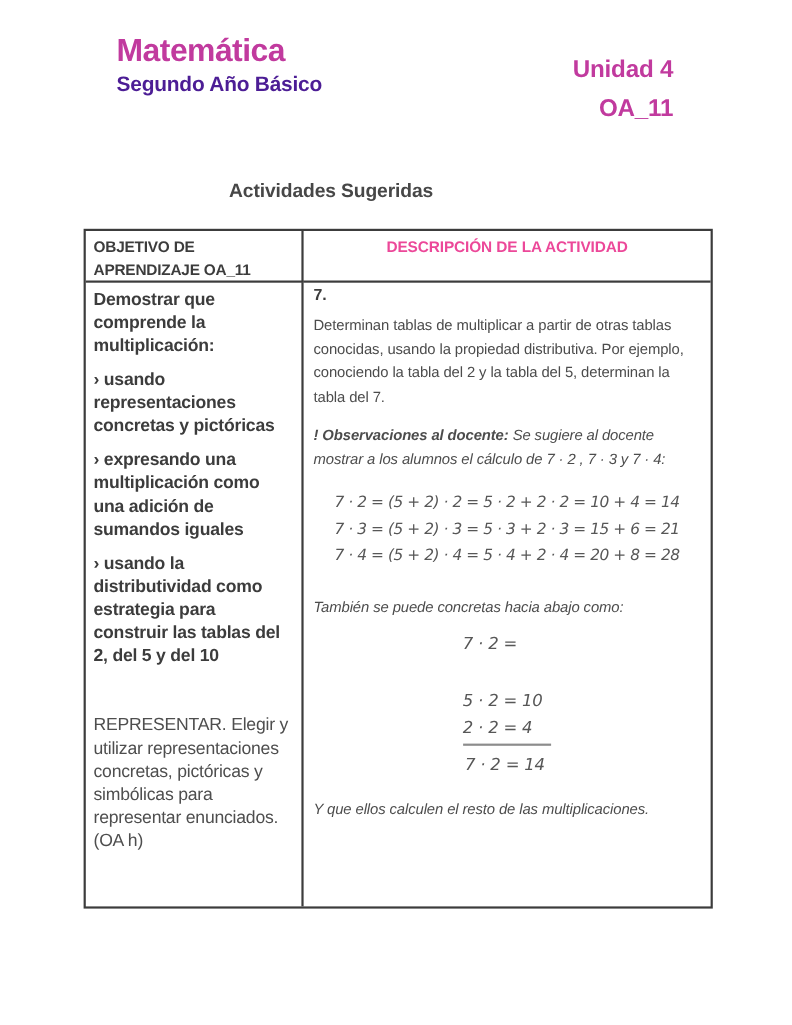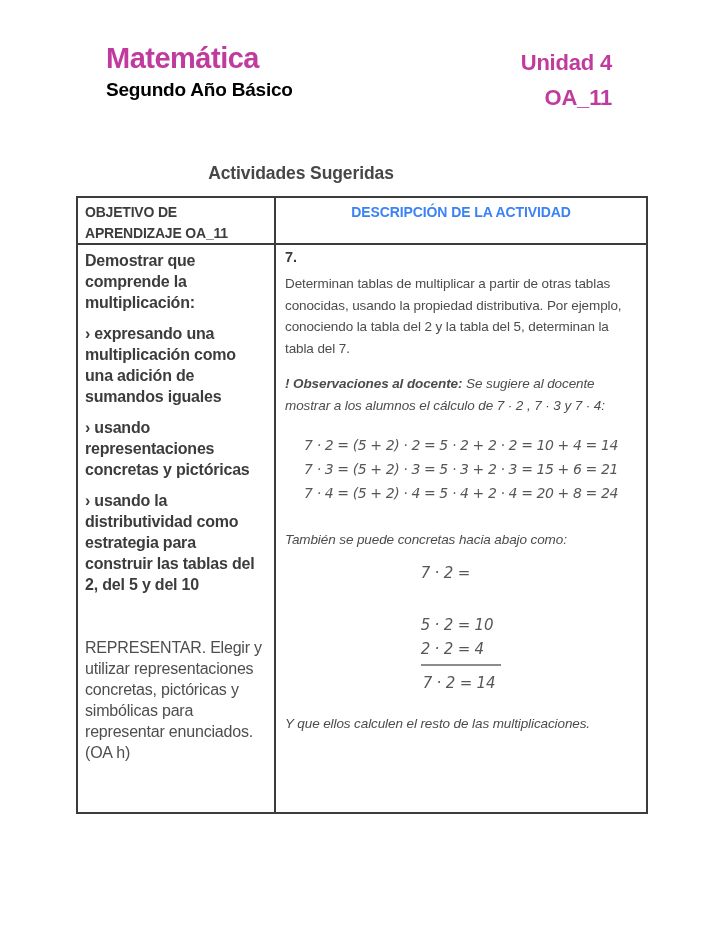--- a/index.html
+++ b/index.html
@@ -6,59 +6,59 @@
   html, body { background: #ffffff; }
   body {
     width: 720px; height: 932px;
     font-family: "Liberation Sans", sans-serif;
     position: relative;
     color: #3d3d3d;
   }
   .page { position: absolute; inset: 0; background: #ffffff; }
 
   
-  .brand { position: absolute; left: 106px; top: 42px; }
+  .brand { position: absolute; left: 106px; top: 30px; }
   .subject {
     font-size: 29px; font-weight: bold; color: #c13a9e;
     letter-spacing: -0.5px;
   }
   .level {
-    font-size: 19px; font-weight: bold; color: #000000;
+    font-size: 19px; font-weight: bold; color: #4c1d95;
     margin-top: 4px; letter-spacing: -0.2px;
   }
   .unit-block { position: absolute; right: 108px; top: 50px; text-align: right; }
   .unit-label, .oa-label {
     font-size: 22px; font-weight: bold; color: #c13a9e; letter-spacing: -0.2px;
   }
   .oa-label { margin-top: 9px; }
 
   
   .page-title {
     position: absolute; left: 0; top: 163px; width: 602px;
     text-align: center; font-size: 17.5px; font-weight: bold; color: #474747;
     letter-spacing: -0.1px;
   }
 
   
   .activity-table {
-    position: absolute; left: 76px; top: 196px; width: 572px; height: 618px;
+    position: absolute; left: 76px; top: 208px; width: 572px; height: 618px;
     border: 2px solid #3c3c3c;
     display: grid;
     grid-template-columns: 198px 1fr;
     grid-template-rows: 47px 1fr;
   }
   .cell { overflow: hidden; }
   .c-left { border-right: 2px solid #3c3c3c; }
   .r-head { border-bottom: 2px solid #3c3c3c; }
   .head-left {
     padding: 4px 7px; font-size: 14px; font-weight: bold; color: #3c3c3c;
     line-height: 21px; letter-spacing: -0.2px;
   }
   .head-right {
-    padding: 4px 8px; font-size: 14px; font-weight: bold; color: #3b82f6;
+    padding: 4px 8px; font-size: 14px; font-weight: bold; color: #ec4899;
     text-align: center; line-height: 21px; letter-spacing: -0.1px;
   }
 
   
   .obj-cell { padding: 5px 7px 5px 7px; }
   .obj-cell p {
     font-size: 16px; font-weight: bold; color: #3c3c3c;
     line-height: 21px; letter-spacing: -0.2px; margin-bottom: 10px;
   }
   .skill-note {
@@ -111,40 +111,40 @@
   <div class="page-title">Actividades Sugeridas</div>
 
   <div class="activity-table">
 
     <div class="cell c-left r-head head-left">OBJETIVO DE APRENDIZAJE OA_11</div>
 
     <div class="cell r-head head-right">DESCRIPCIÓN DE LA ACTIVIDAD</div>
 
     <div class="cell c-left obj-cell">
       <p>Demostrar que comprende la multiplicación:</p>
+      <p>› usando representaciones concretas y pictóricas</p>
       <p>› expresando una multiplicación como una adición de sumandos iguales</p>
-      <p>› usando representaciones concretas y pictóricas</p>
       <p>› usando la distributividad como estrategia para construir las tablas del 2, del 5 y del 10</p>
       <p class="skill-note">REPRESENTAR. Elegir y utilizar representaciones concretas, pictóricas y simbólicas para representar enunciados. (OA h)</p>
     </div>
 
     <div class="cell act-cell">
       <div class="activity-number">7.</div>
 
       <div class="activity-desc">Determinan tablas de multiplicar a partir de otras tablas conocidas, usando la propiedad distributiva. Por ejemplo, conociendo la tabla del 2 y la tabla del 5, determinan la tabla del 7.</div>
 
       <div class="teacher-note">
         <b>! Observaciones al docente:</b>
         <span>Se sugiere al docente mostrar a los alumnos el cálculo de 7 · 2 , 7 · 3 y 7 · 4:</span>
       </div>
 
       <div class="equations">
         <div class="equation-line hand">7 · 2 = (5 + 2) · 2 = 5 · 2 + 2 · 2 = 10 + 4 = 14</div>
         <div class="equation-line hand">7 · 3 = (5 + 2) · 3 = 5 · 3 + 2 · 3 = 15 + 6 = 21</div>
-        <div class="equation-line hand">7 · 4 = (5 + 2) · 4 = 5 · 4 + 2 · 4 = 20 + 8 = 24</div>
+        <div class="equation-line hand">7 · 4 = (5 + 2) · 4 = 5 · 4 + 2 · 4 = 20 + 8 = 28</div>
       </div>
 
       <div class="vertical-intro">También se puede concretas hacia abajo como:</div>
 
       <div class="vertical-calc">
         <div class="vc-row vc-start hand">7 · 2 =</div>
         <div class="vc-row hand">5 · 2 = 10</div>
         <div class="vc-row hand">2 · 2 = 4</div>
         <div class="vc-row vc-result hand">7 · 2 = 14</div>
       </div>

